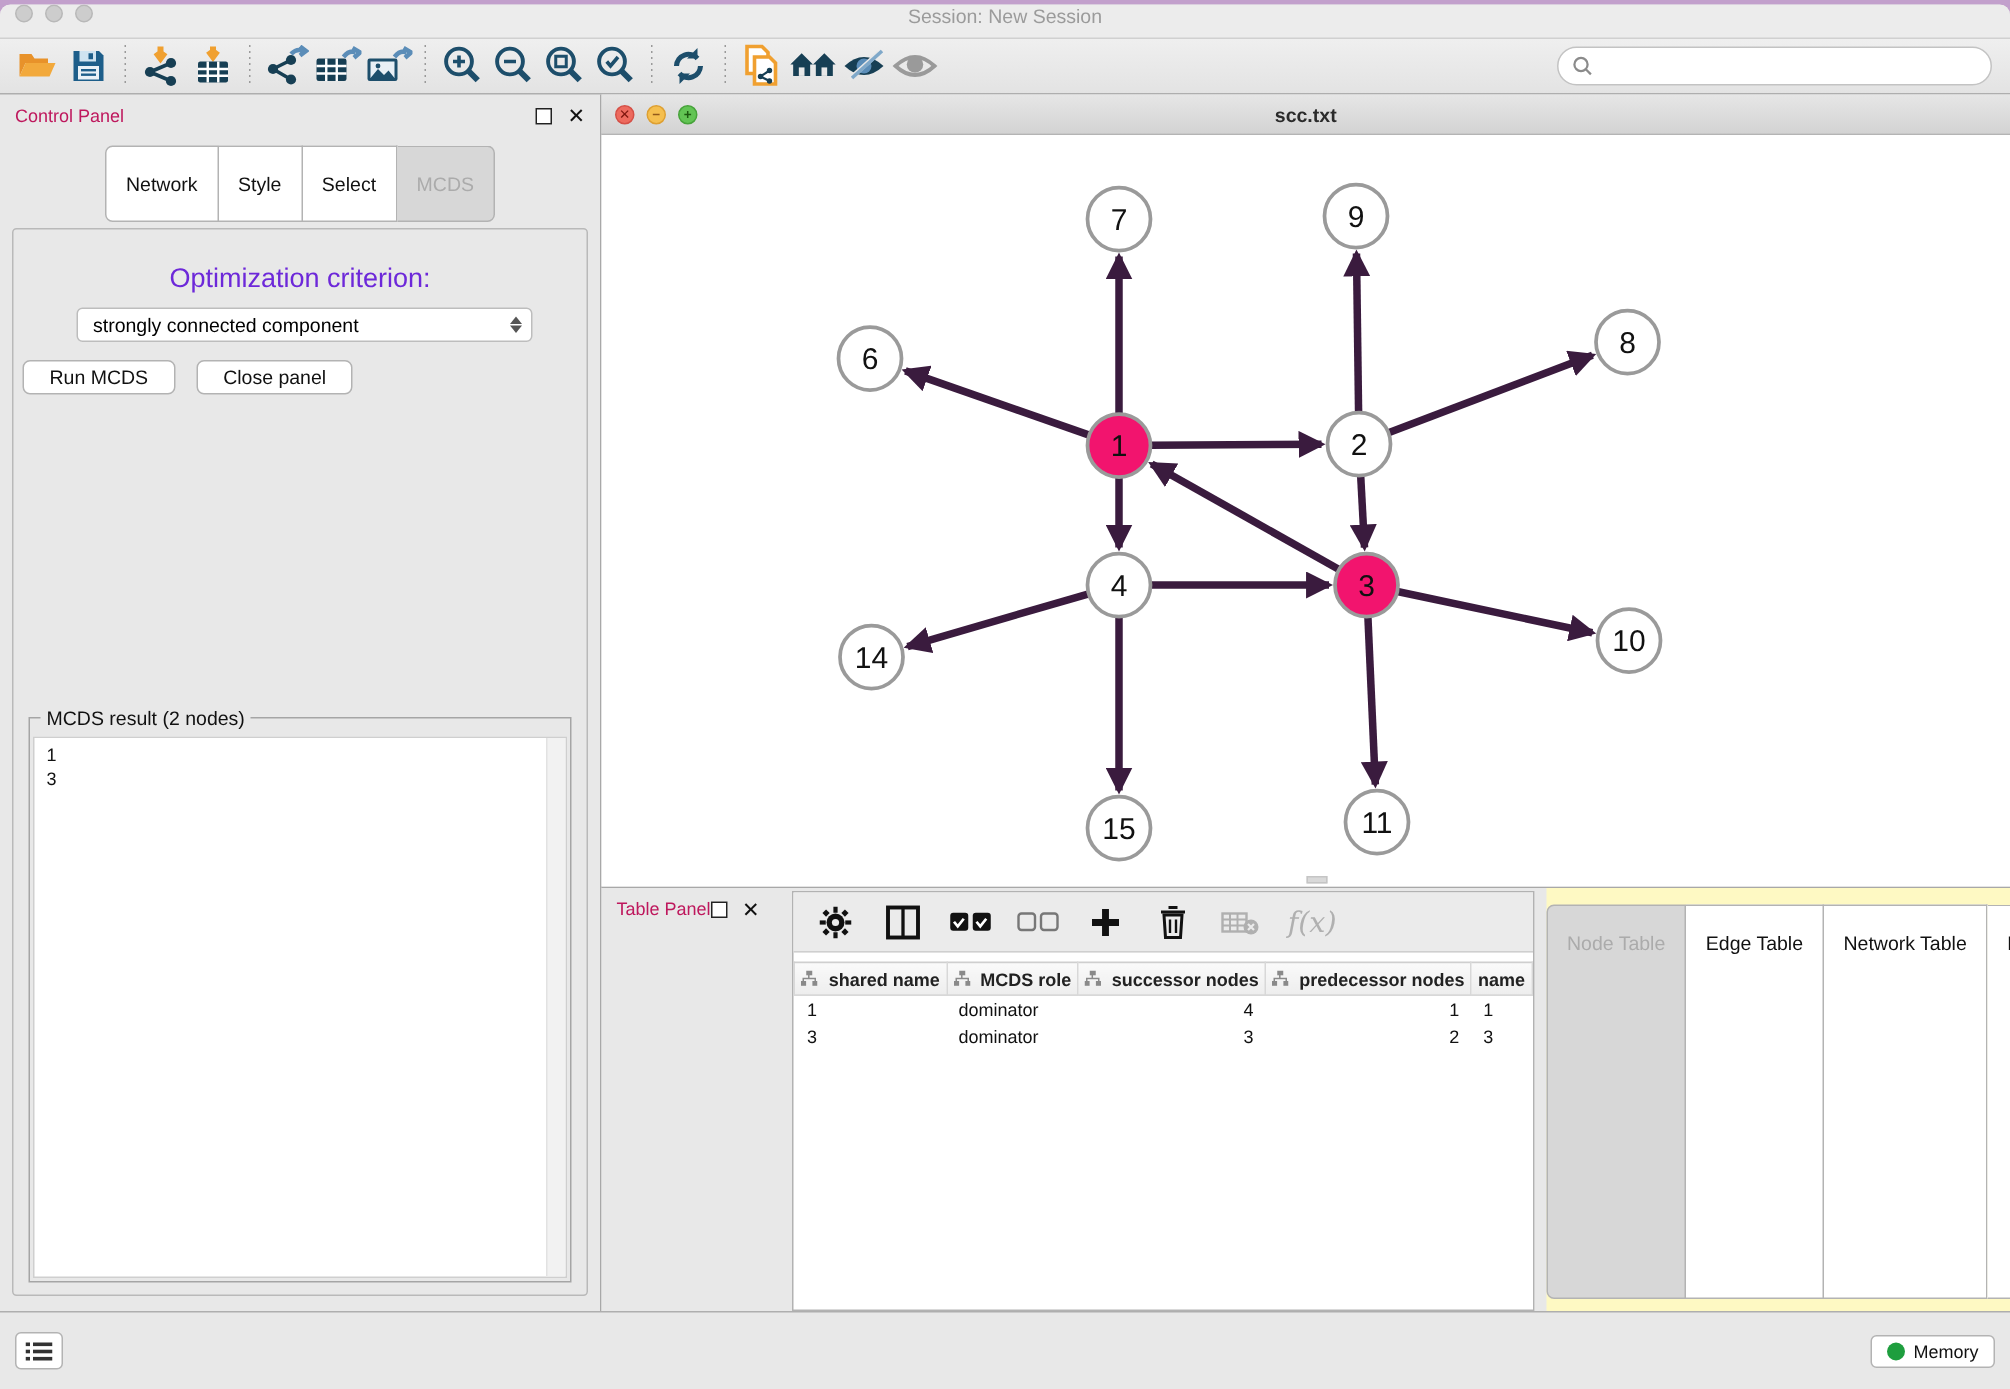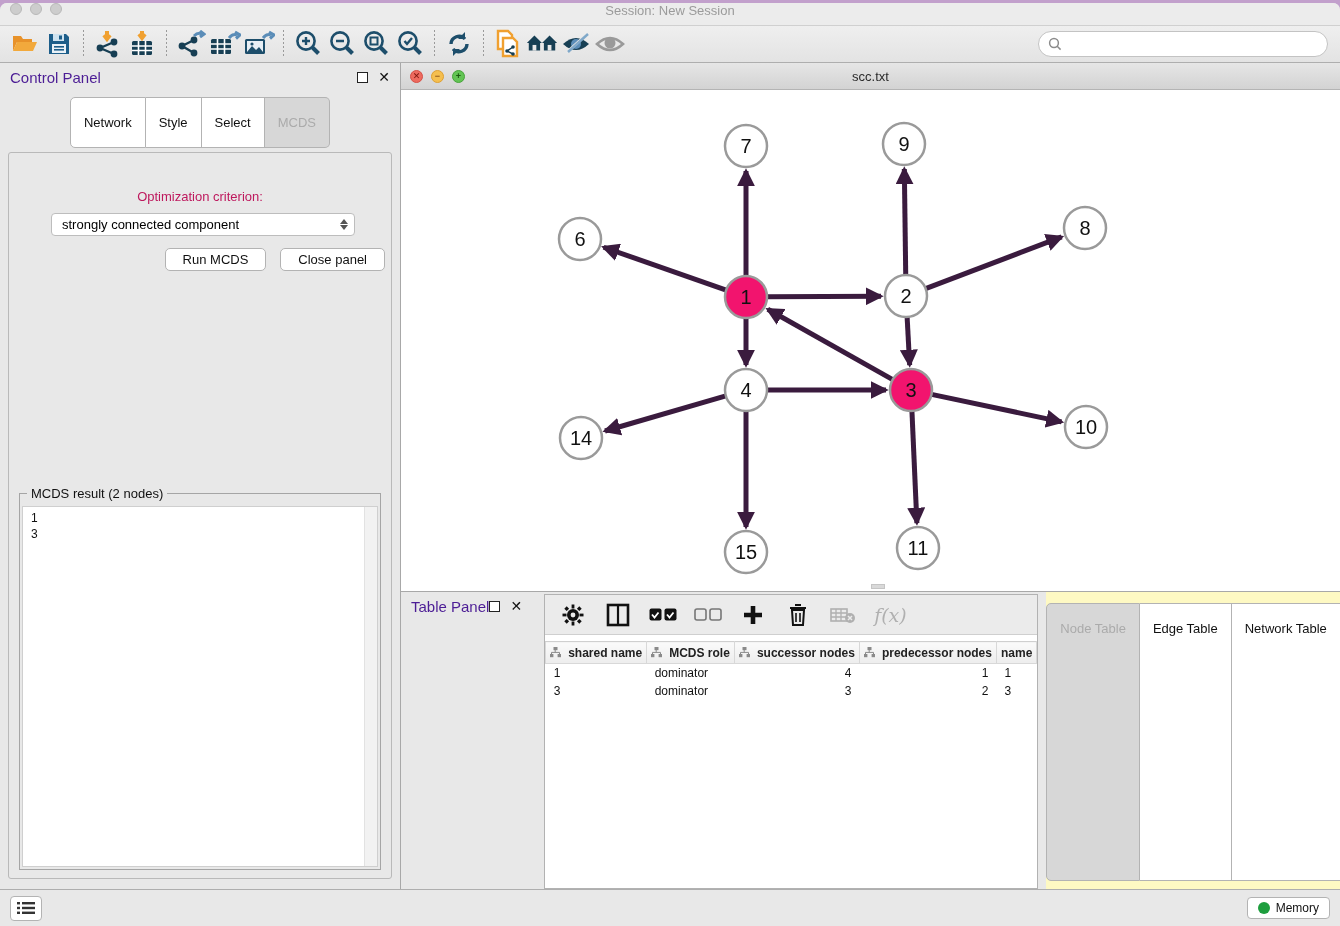--- a/index.html
+++ b/index.html
@@ -45,48 +45,48 @@
     position: absolute; right: 12px; top: 5px; width: 290px; height: 26px;
     background: #fff; border: 1px solid #c3c3c3; border-radius: 13px;
     display: flex; align-items: center; padding-left: 9px; color:#8b8b8b;
   }
   .searchbox input { border:none; outline:none; flex:1; font-size:13px; background:transparent; margin-left:5px;}
   
   .main { flex: 1; display: flex; min-height: 0; }
   
   .control-panel { width: 400px; flex: 0 0 auto; display:flex; flex-direction:column; background:#e8e8e8; }
   .panel-header { height: 28px; display:flex; align-items:center; padding: 0 10px; flex:0 0 auto;}
-  .panel-header .ph-title { font-size: 15px; color:#4c1d95; flex:1; }
+  .panel-header .ph-title { font-size: 12px; color:#be185d; flex:1; }
   .ph-icons { display:flex; gap:10px; align-items:center; }
   .ph-float { width:11px; height:11px; border:1.5px solid #222; background:#fff; }
   .ph-close { font-size:14px; font-weight:bold; color:#111; line-height:11px; }
   .seg { display:flex; justify-content:center; margin-top: 6px; flex:0 0 auto; }
   .seg .tab {
     background:#fff; border:1px solid #b3b3b3; border-left:none;
     padding: 17px 13px; font-size:13px; color:#111; cursor: default;
   }
   .seg .tab:first-child { border-left:1px solid #b3b3b3; border-radius:5px 0 0 5px; }
   .seg .tab:last-child { border-radius:0 5px 5px 0; }
   .seg .tab.selected { background:#d7d7d7; color:#ababab; }
   .cp-box {
     flex:1; margin: 4px 8px 10px 8px; border:1px solid #b9b9b9; border-radius:3px;
     display:flex; flex-direction:column; padding: 12px 6px 8px 6px; min-height:0;
   }
-  .opt-label { text-align:center; font-size:13px; color:#be185d; margin-top: 24px; }
+  .opt-label { text-align:center; font-size:18px; color:#6d28d9; margin-top: 10px; }
   .select {
     margin: 9px 30px 0 36px; height: 23px; background:#fff;
     border:1px solid #bdbdbd; border-radius:4px; display:flex; align-items:center;
     font-size: 13px; padding: 0 6px 0 10px;
   }
   .select .sel-text { flex: 1; }
   .stepper { display:flex; flex-direction:column; align-items:center; gap:1px; }
   .stepper i { border:4px solid transparent; display:block; width:0; height:0;}
   .stepper .up { border-bottom:5px solid #555; border-top:none; }
   .stepper .down { border-top:5px solid #555; border-bottom:none; }
-  .cp-buttons { display:flex; justify-content:flex-end; gap: 14px; margin-top: 12px; }
+  .cp-buttons { display:flex; justify-content:flex-start; gap: 14px; margin-top: 12px; }
   .mac-btn {
     background:#fff; border:1px solid #b3b3b3; border-radius:5px;
     font-size:13px; color:#111; padding: 3px 17px; cursor:default;
     font-family: "Liberation Sans", sans-serif;
   }
   .cp-spacer { flex: 1; }
   .groupbox {
     position: relative; border:1px solid #a5a5a5; height: 377px;
     margin: 0 4px; flex: 0 0 auto; padding: 12px 2px 2px 2px; background:#e8e8e8;
   }
@@ -106,21 +106,21 @@
   .net-titlebar {
     height: 27px; flex:0 0 auto; background: linear-gradient(#e6e6e6,#d3d3d3);
     border-bottom:1px solid #b4b4b4; display:flex; align-items:center; position:relative;
   }
   .net-traffic { display:flex; gap:8px; margin-left:9px; z-index:2;}
   .nt { width:13px; height:13px; border-radius:50%; display:flex; align-items:center; justify-content:center;
         font-size:9px; font-weight:bold; line-height:1; }
   .nt.red { background:#ed6a5e; border:1px solid #d55047; color:#7c150d;}
   .nt.yellow { background:#f5bf4f; border:1px solid #deA032; color:#92591a;}
   .nt.green { background:#62c454; border:1px solid #47a33a; color:#1c5a10;}
-  .net-titlebar .net-title { position:absolute; left:0; right:0; text-align:center; font-size:13px; color:#2b2b2b;}
+  .net-titlebar .net-title { position:absolute; left:0; right:0; text-align:center; font-size:13px; color:#2b2b2b;font-weight:bold;}
   .canvas { flex:1; background:#fff; position:relative; }
   .canvas svg { position:absolute; inset:0; }
   .net-grip { position:absolute; bottom:2px; left:50%; width:14px; height:5px; background:#d9d9d9; border:1px solid #c5c5c5;}
   
   .table-panel { flex:1; display:flex; flex-direction:row; background:#e8e8e8; min-height:0;}
   .tp-container {
     margin: 2px 8px 0 12px; border:1px solid #b2b2b2; background:#fff;
     flex: 1; min-height:0; display:flex; flex-direction:column;
   }
   .tp-toolbar {
@@ -134,21 +134,21 @@
     border:1px solid #d8d8d8; border-top:1px solid #cfcfcf;
     font-weight: bold; color:#222; padding: 3px 4px; height:22px;
     white-space:nowrap;
   }
   table.datatable th .hicon { margin-right: 7px; vertical-align:-1px; }
   table.datatable td { padding: 2px 8px; color:#111; height:17px; white-space:nowrap;}
   td.ralign { text-align: right; }
   .tp-tabs-strip { flex: 0 0 auto; padding: 5px 0 8px 0; display:flex; justify-content:flex-end; background:#fef9c3;}
   
   .statusbar {
-    height: 37px; flex:0 0 auto; border-top:1px solid #aeaeae; background:#e8e8e8;
+    height: 52px; flex:0 0 auto; border-top:1px solid #aeaeae; background:#e8e8e8;
     display:flex; align-items:center; justify-content:space-between; padding: 0 10px;
   }
   .sq-btn { width:32px; height:25px; background:#fff; border:1px solid #b3b3b3; border-radius:4px;
     display:flex; align-items:center; justify-content:center; }
   .memory-btn { display:flex; align-items:center; gap:6px; background:#fff; border:1px solid #b3b3b3;
     border-radius:4px; padding: 3px 10px; font-size:12px; color:#111;}
   .memory-dot { width:12px; height:12px; border-radius:50%; background:#1e9e3e; }
   .fx { font-family:"DejaVu Serif", serif; font-style: italic; font-size:19px; color:#b0b0b0; }
 </style>
 </head>

